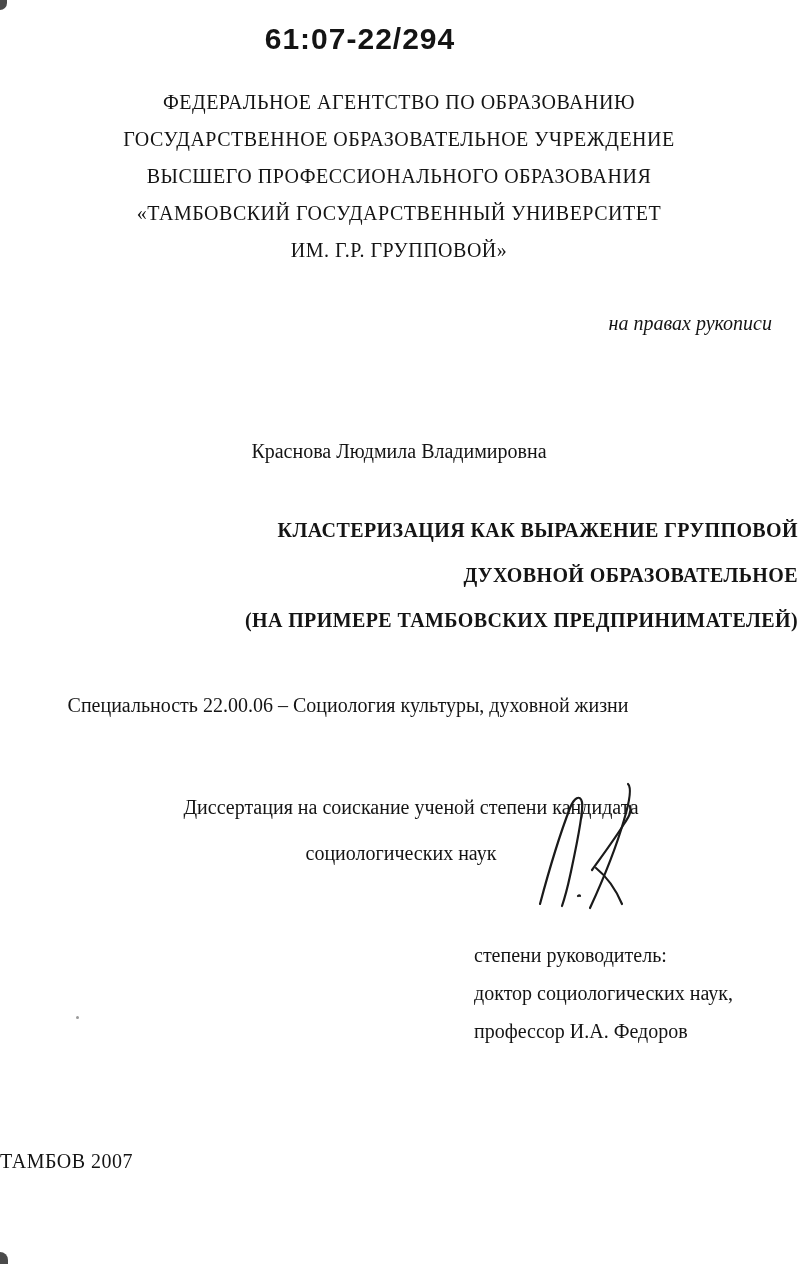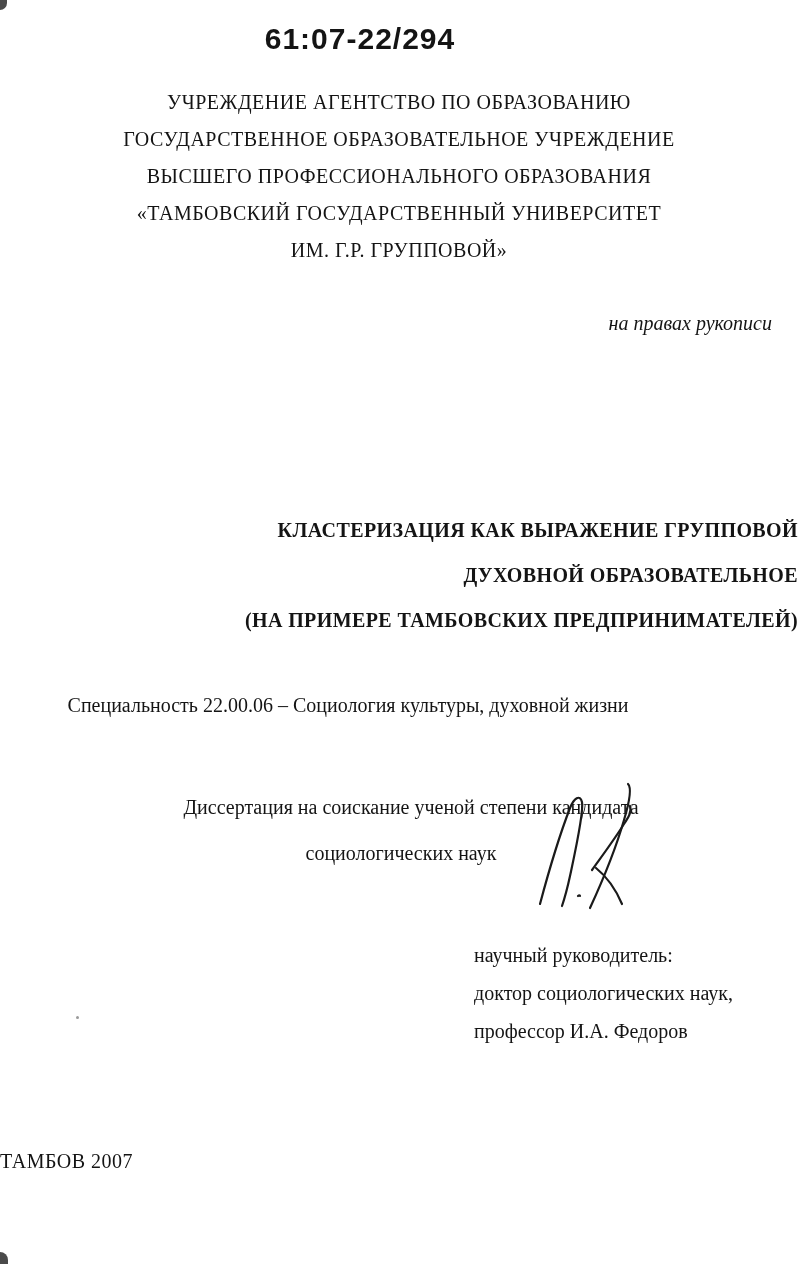--- a/index.html
+++ b/index.html
@@ -152,29 +152,30 @@
 
   <div class="artifact tl"></div>
   <div class="artifact tr"></div>
   <div class="artifact bl"></div>
   <div class="artifact br"></div>
   <div class="speck"></div>
 
   <div class="catalog-number">61:07-22/294</div>
 
   <div class="header-block">
-    <div class="line">УЧРЕЖДЕНИЕ АГЕНТСТВО ПО ОБРАЗОВАНИЮ</div>
+    <div class="line">ФЕДЕРАЛЬНОЕ АГЕНТСТВО ПО ОБРАЗОВАНИЮ</div>
     <div class="line">ГОСУДАРСТВЕННОЕ ОБРАЗОВАТЕЛЬНОЕ УЧРЕЖДЕНИЕ</div>
     <div class="line">ВЫСШЕГО ПРОФЕССИОНАЛЬНОГО ОБРАЗОВАНИЯ</div>
     <div class="line">«ТАМБОВСКИЙ ГОСУДАРСТВЕННЫЙ УНИВЕРСИТЕТ</div>
     <div class="line">ИМ. Г.Р. ГРУППОВОЙ»</div>
   </div>
 
   <div class="manuscript-note">на правах рукописи</div>
 
+  <div class="author-name">Краснова Людмила Владимировна</div>
 
   <div class="title-block">
     <div class="line">КЛАСТЕРИЗАЦИЯ КАК ВЫРАЖЕНИЕ ГРУППОВОЙ</div>
     <div class="line">ДУХОВНОЙ ОБРАЗОВАТЕЛЬНОЕ</div>
     <div class="line">(НА ПРИМЕРЕ ТАМБОВСКИХ ПРЕДПРИНИМАТЕЛЕЙ)</div>
   </div>
 
   <div class="specialty-line">Специальность 22.00.06 – Социология культуры, духовной жизни</div>
 
   <div class="dissertation-block">
@@ -188,20 +189,20 @@
         <path d="M8,126 C16,96 28,56 38,30 C42,20 48,16 50,24 C52,34 44,70 38,98 C35,112 32,122 30,128"></path>
         <path d="M46,118 C47,117 48,117 48,118"></path>
         <path d="M96,6 C100,10 98,22 92,42 C84,70 70,104 58,130"></path>
         <path d="M60,92 C70,78 82,62 92,46 C96,40 100,34 98,28"></path>
         <path d="M64,90 C74,98 84,112 90,126"></path>
       </g>
     </svg>
   </div>
 
   <div class="supervisor-block">
-    <div class="line">научный руководитель:</div>
+    <div class="line">степени руководитель:</div>
     <div class="line">доктор социологических наук,</div>
     <div class="line">профессор И.А. Федоров</div>
   </div>
 
   <div class="city-year">ТАМБОВ 2007</div>
 
 </div>
 
 </body></html>

